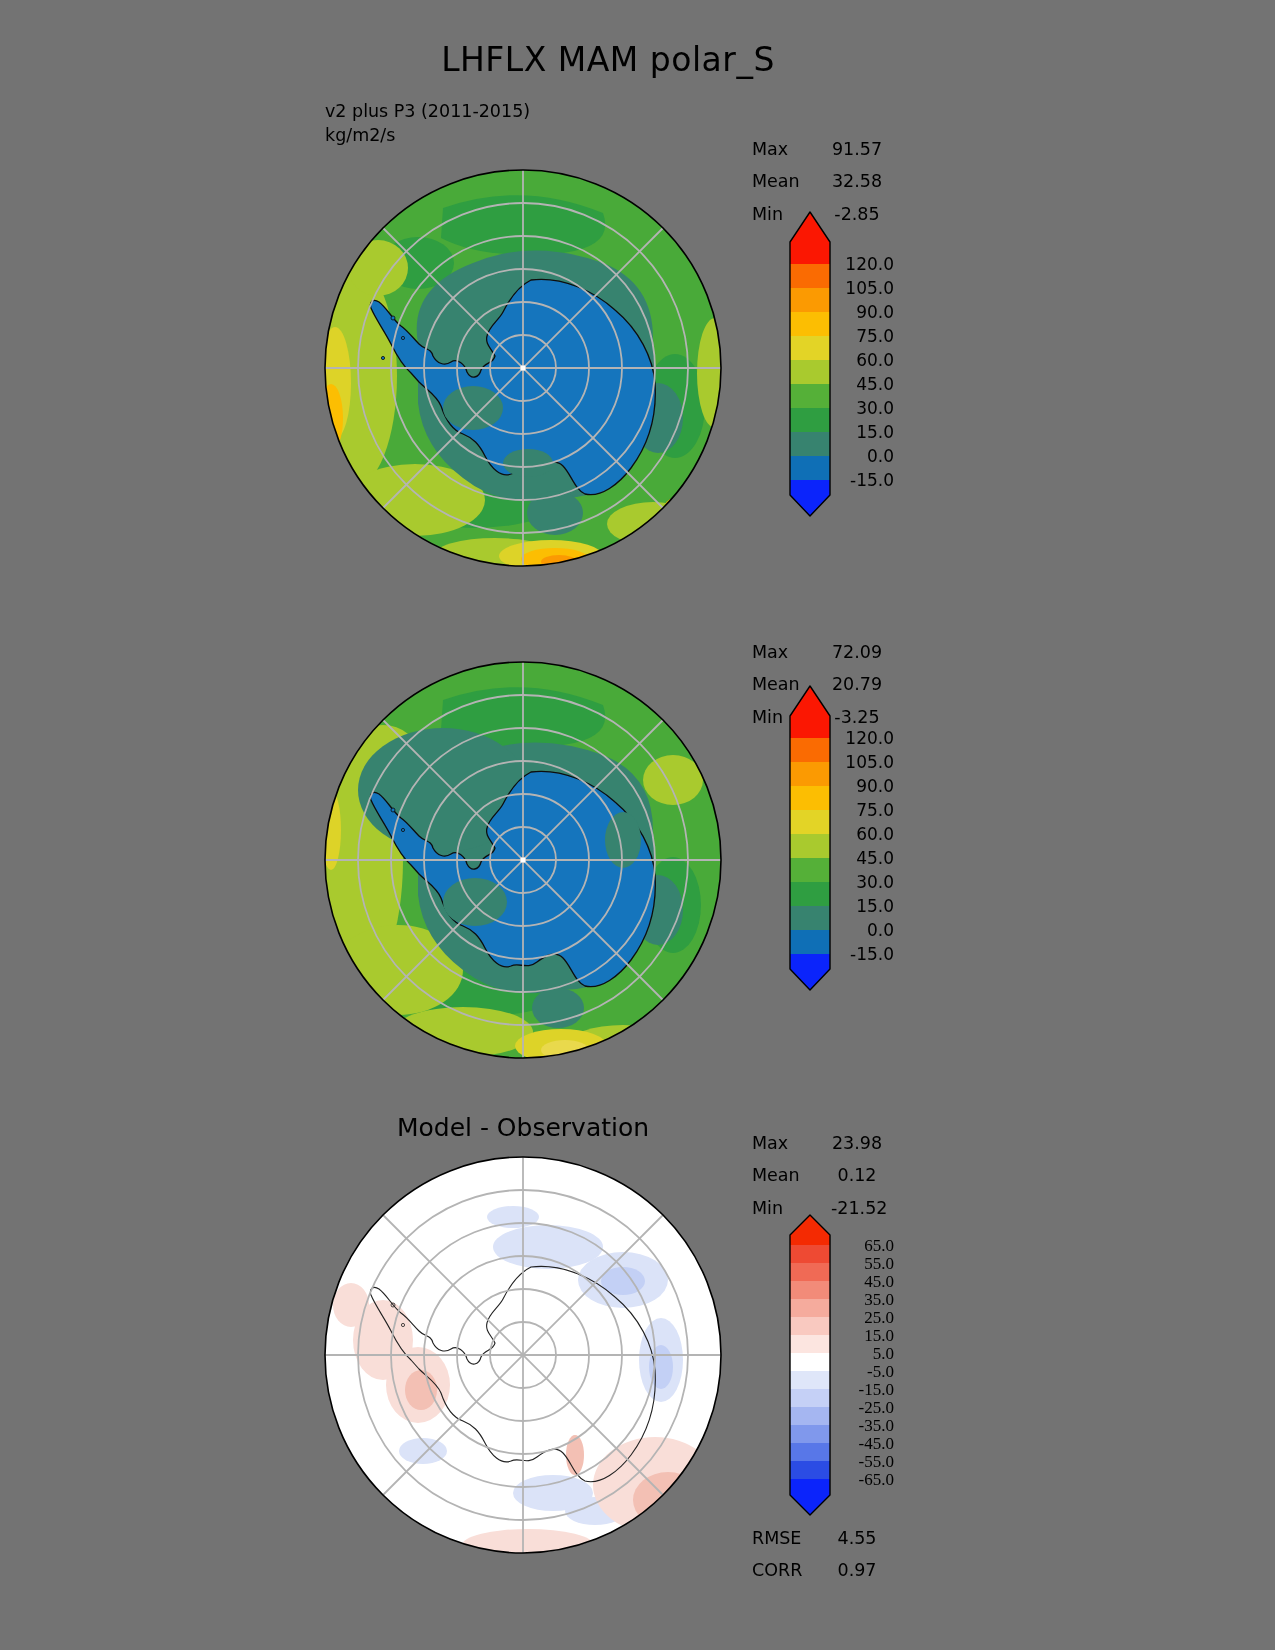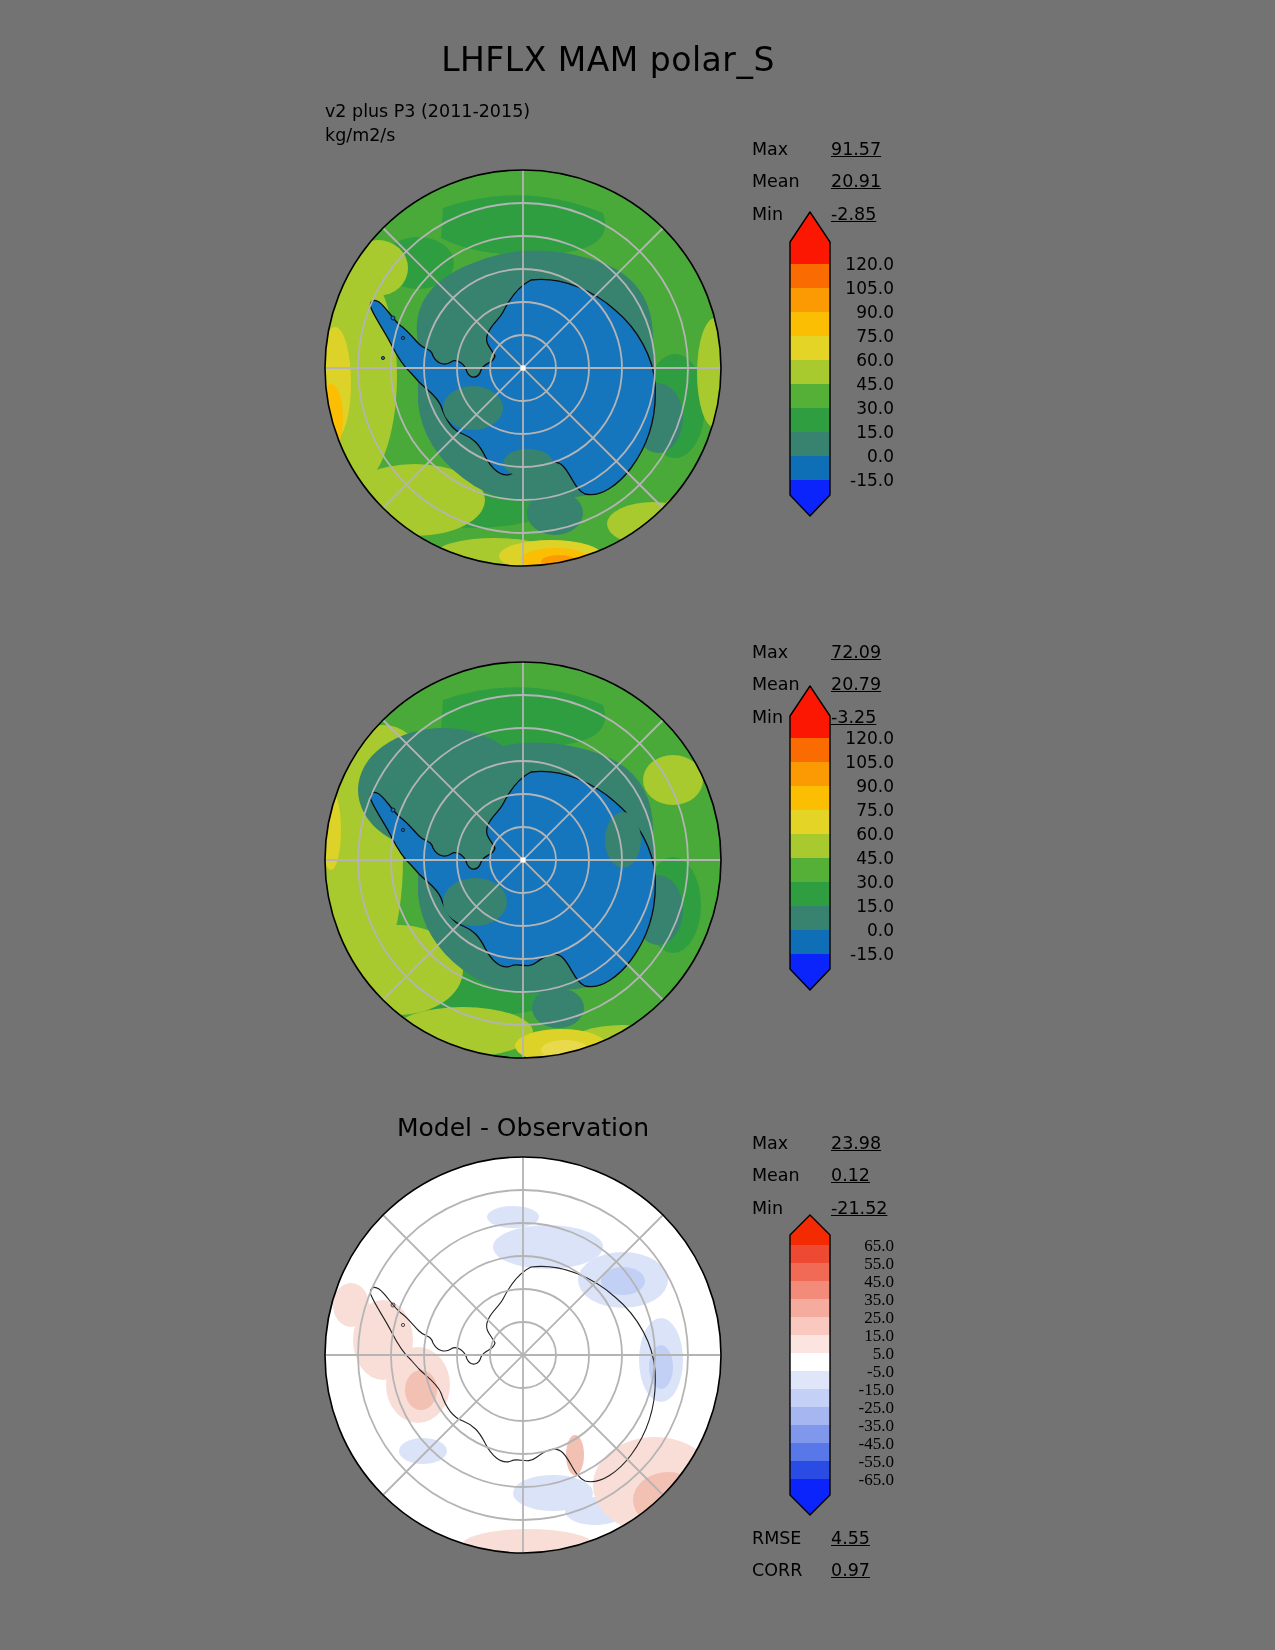--- a/index.html
+++ b/index.html
@@ -4,39 +4,39 @@
 <style>
   html,body{margin:0;padding:0;background:#fff;}
   .page{position:relative;width:1275px;height:1650px;background:#737373;
         font-family:"DejaVu Sans","Liberation Sans",sans-serif;color:#000;overflow:hidden;}
   .fig-title{position:absolute;left:308px;top:40px;width:600px;text-align:center;
              font-size:33px;letter-spacing:.5px;}
   .subtitle{position:absolute;left:325px;font-size:17.5px;line-height:24px;white-space:pre-line;}
   .panel3-title{position:absolute;left:323px;top:1113px;width:400px;text-align:center;font-size:25px;}
   .stats{position:absolute;left:752px;display:grid;grid-template-columns:70px 52px;
          font-size:17.5px;line-height:23.4px;gap:9px;}
-  .stats .v{text-align:left;text-decoration:underline;}
+  .stats .v{text-align:center;}
   .cbwrap{position:absolute;left:782px;}
   svg{display:block;}
   .cb text{font-size:17px;fill:#000;}
 </style>
 </head>
 <body>
 
 <div class="page">
 
   <div class="fig-title">LHFLX MAM polar_S</div>
 
   <div class="subtitle" style="top:99px;"><span>v2 plus P3 (2011-2015)</span><br><span>kg/m2/s</span></div>
 
   <div class="stats" style="top:138px;" id="stats0">
       <div>Max</div>
       <div class="v">91.57</div>
       <div>Mean</div>
-      <div class="v">20.91</div>
+      <div class="v">32.58</div>
       <div>Min</div>
       <div class="v">-2.85</div>
     </div>
 
   <svg class="polar-map" id="map0" style="position:absolute;left:323px;top:168px;" width="400" height="400" viewBox="0 0 400 400">
     <defs>
         <clipPath id="clip0">
           <circle cx="200" cy="200" r="198"></circle>
         </clipPath>
       </defs>

